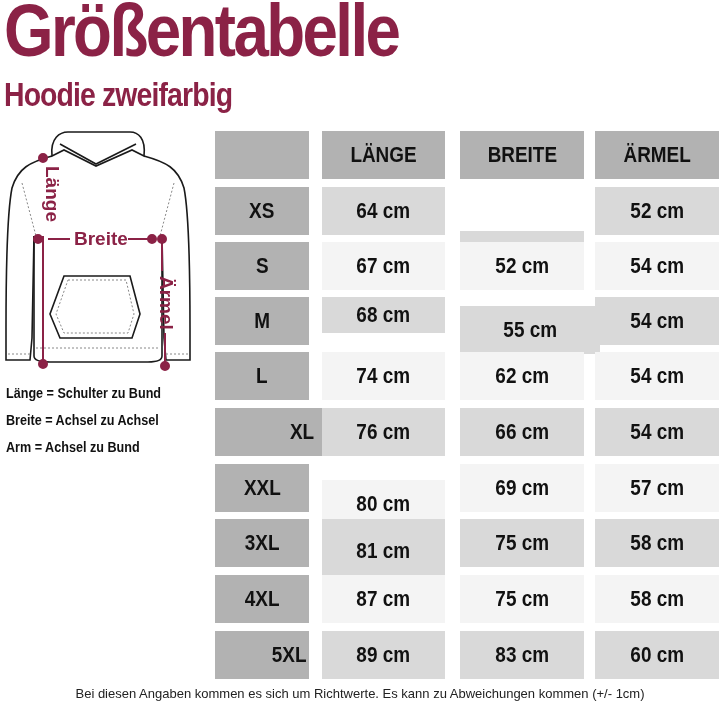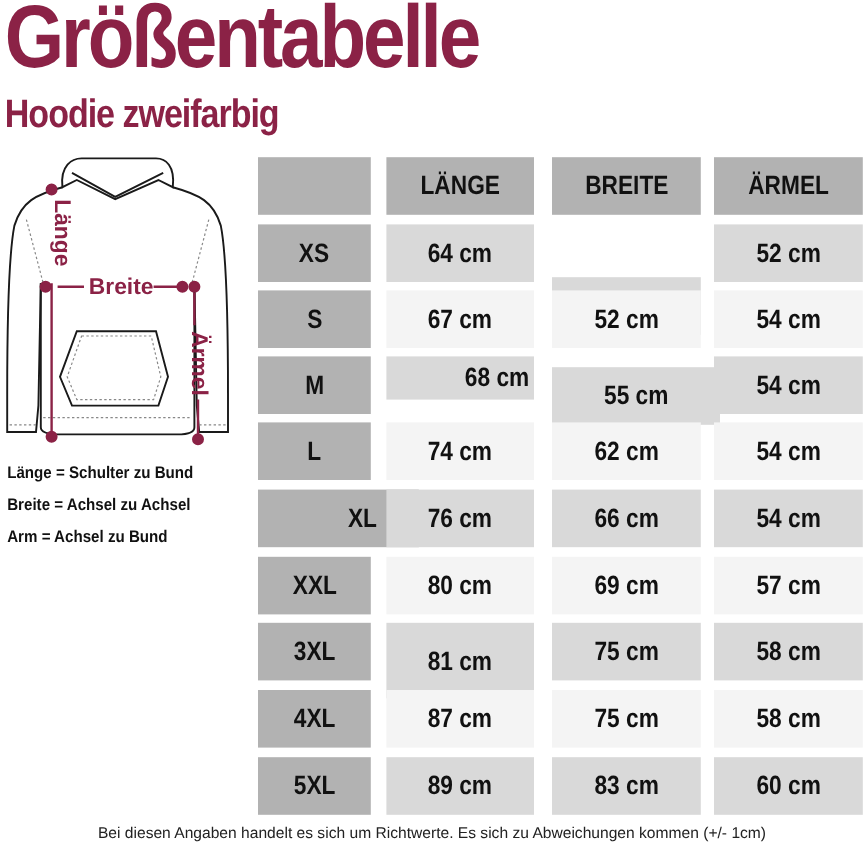--- a/index.html
+++ b/index.html
@@ -114,21 +114,21 @@
           <span>52 cm</span>
         </div>
         <div class="cell light" style="left: 595px; top: 242px; width: 124px; height: 48px;">
           <span>54 cm</span>
         </div>
       </div>
       <div>
         <div class="cell size" style="left: 215px; top: 297px; width: 94px; height: 48px;">
           <span>M</span>
         </div>
-        <div class="cell dark" style="left: 322px; top: 297px; width: 123px; height: 36px; justify-content: flex-end;">
+        <div class="cell dark" style="left: 322px; top: 297px; width: 123px; height: 36px;">
           <span>68 cm</span>
         </div>
         <div class="cell dark" style="left: 460px; top: 306px; width: 140px; height: 48px;">
           <span>55 cm</span>
         </div>
         <div class="cell dark" style="left: 595px; top: 297px; width: 124px; height: 48px;">
           <span>54 cm</span>
         </div>
       </div>
       <div>
@@ -156,21 +156,21 @@
           <span>66 cm</span>
         </div>
         <div class="cell dark" style="left: 595px; top: 408px; width: 124px; height: 48px;">
           <span>54 cm</span>
         </div>
       </div>
       <div>
         <div class="cell size" style="left: 215px; top: 464px; width: 94px; height: 48px;">
           <span>XXL</span>
         </div>
-        <div class="cell light" style="left: 322px; top: 464px; width: 123px; height: 48px;">
+        <div class="cell light" style="left: 322px; top: 480px; width: 123px; height: 48px;">
           <span>80 cm</span>
         </div>
         <div class="cell light" style="left: 460px; top: 464px; width: 124px; height: 48px;">
           <span>69 cm</span>
         </div>
         <div class="cell light" style="left: 595px; top: 464px; width: 124px; height: 48px;">
           <span>57 cm</span>
         </div>
       </div>
       <div>
@@ -195,29 +195,29 @@
           <span>87 cm</span>
         </div>
         <div class="cell light" style="left: 460px; top: 575px; width: 124px; height: 48px;">
           <span>75 cm</span>
         </div>
         <div class="cell light" style="left: 595px; top: 575px; width: 124px; height: 48px;">
           <span>58 cm</span>
         </div>
       </div>
       <div>
-        <div class="cell size" style="left: 215px; top: 631px; width: 94px; height: 48px;">
+        <div class="cell size" style="left: 215px; top: 631px; width: 94px; height: 48px; justify-content: flex-end;">
           <span>5XL</span>
         </div>
         <div class="cell dark" style="left: 322px; top: 631px; width: 123px; height: 48px;">
           <span>89 cm</span>
         </div>
         <div class="cell dark" style="left: 460px; top: 631px; width: 124px; height: 48px;">
           <span>83 cm</span>
         </div>
         <div class="cell dark" style="left: 595px; top: 631px; width: 124px; height: 48px;">
           <span>60 cm</span>
         </div>
       </div>
     </div>
 </div>
 
-<div class="footer">Bei diesen Angaben handelt es sich um Richtwerte. Es sich zu Abweichungen kommen (+/- 1cm)</div>
+<div class="footer">Bei diesen Angaben kommen es sich um Richtwerte. Es kann zu Abweichungen kommen (+/- 1cm)</div>
 
 </body></html>

